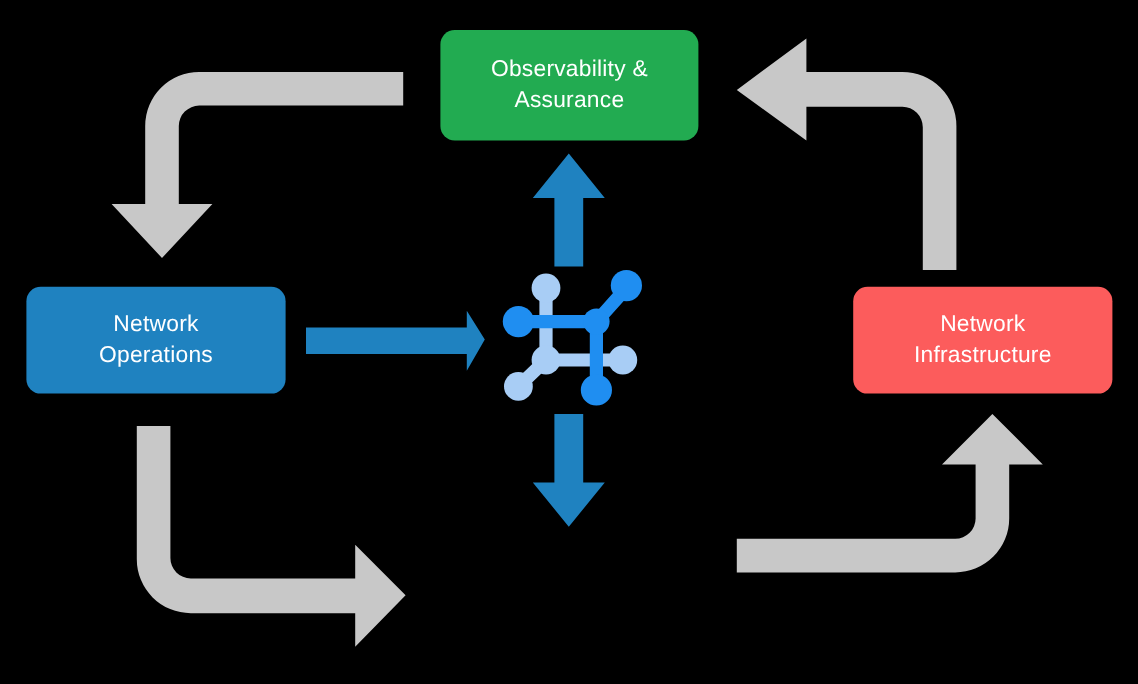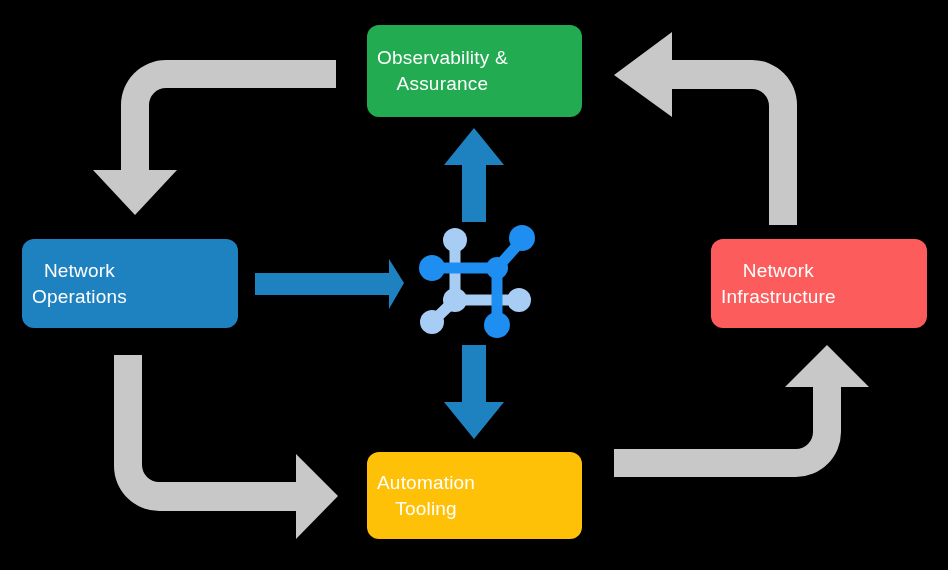--- a/index.html
+++ b/index.html
@@ -22,20 +22,21 @@
     left: 0;
     top: 0;
     width: 948px;
     height: 570px;
   }
   .node-box {
     position: absolute;
     border-radius: 12px;
     display: flex;
     align-items: center;
+    justify-content: center;
     text-align: center;
     color: #ffffff;
     font-size: 19px;
     line-height: 1.35;
     font-weight: 400;
     letter-spacing: 0.2px;
     box-sizing: border-box;
     padding: 6px 10px;
   }
   #box-observability {
@@ -118,18 +119,14 @@
   <div class="node-box" id="box-operations">
     <span class="box-label">Network
 Operations</span>
   </div>
 
   <div class="node-box" id="box-infrastructure">
     <span class="box-label">Network
 Infrastructure</span>
   </div>
 
-  <div class="node-box" id="box-automation">
-    <span class="box-label">Automation
-Tooling</span>
-  </div>
 
 </div>
 
 </body></html>

